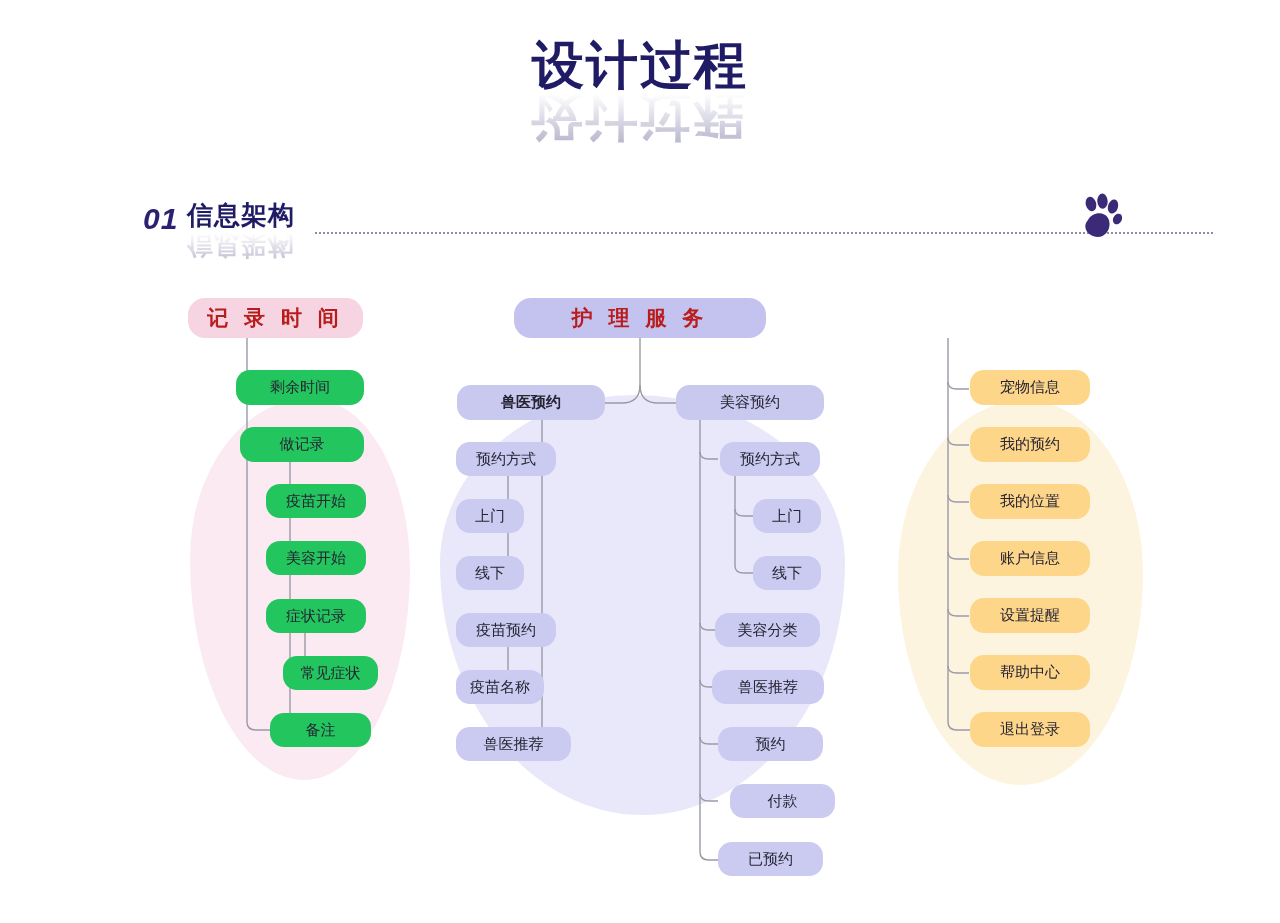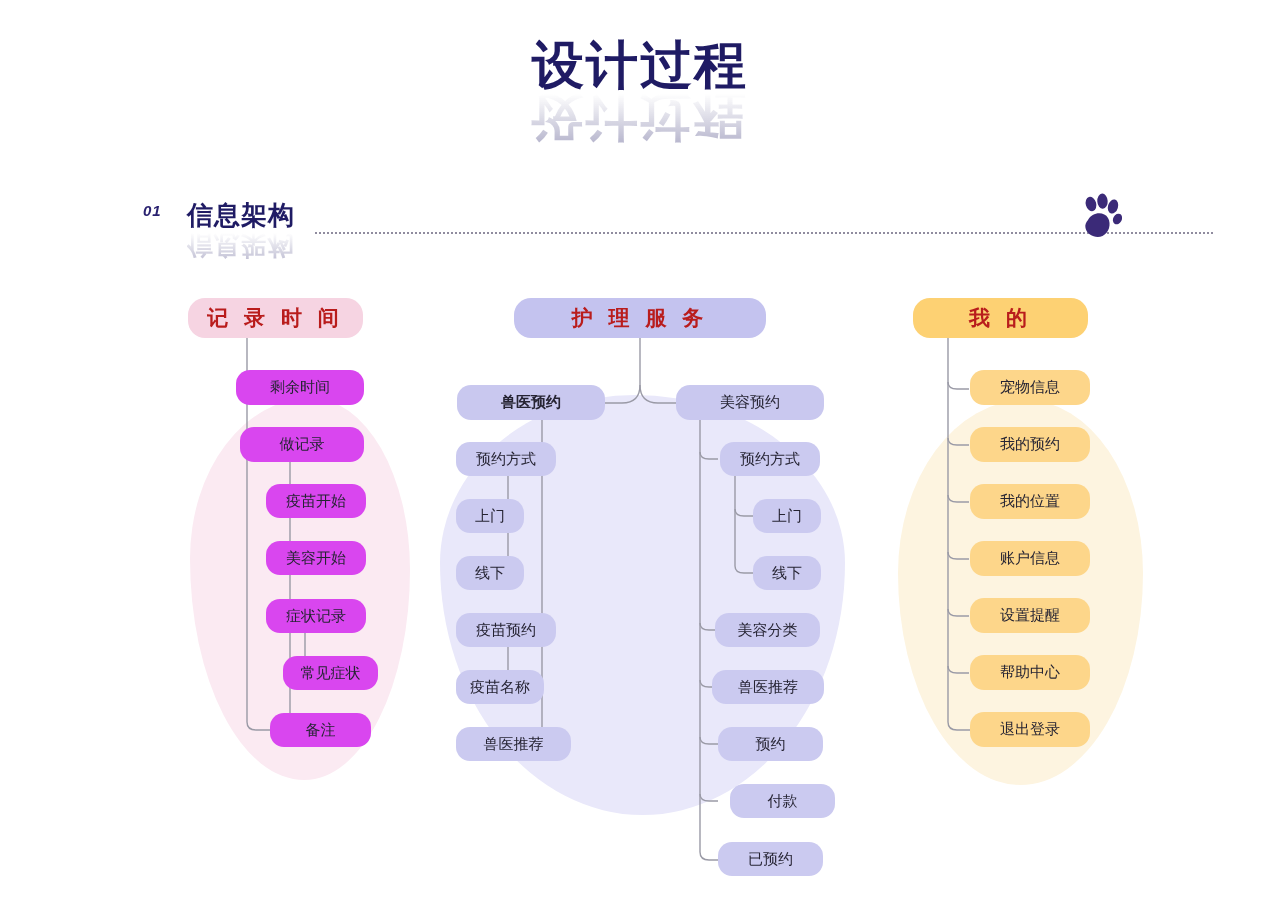--- a/index.html
+++ b/index.html
@@ -20,21 +20,21 @@
     font-size:52px;font-weight:bold;letter-spacing:2px;line-height:1.05;
     transform:scaleY(-1);
     background:linear-gradient(to top,rgba(255,255,255,1) 10%,rgba(31,27,100,.32) 100%);
     -webkit-background-clip:text;background-clip:text;color:transparent;
     margin-top:-4px;
   }
 
   
   .section{position:absolute;left:143px;top:198px;width:1000px;height:50px;}
   .sec-num{
-    position:absolute;left:0;top:4px;font-size:15px;font-style:italic;font-weight:bold;
+    position:absolute;left:0;top:4px;font-size:30px;font-style:italic;font-weight:bold;
     color:#2a2270;letter-spacing:1px;
   }
   .sec-title{
     position:absolute;left:44px;top:0px;font-size:26px;font-weight:bold;color:#1f1b64;
     letter-spacing:1px;
   }
   .sec-title-reflection{
     position:absolute;left:44px;top:30px;font-size:26px;font-weight:bold;letter-spacing:1px;
     transform:scaleY(-1);
     background:linear-gradient(to top,rgba(255,255,255,1) 15%,rgba(31,27,100,.30) 100%);
@@ -73,21 +73,21 @@
   .node{
     position:absolute;z-index:2;display:flex;align-items:center;justify-content:center;
     border-radius:14px;box-sizing:border-box;
     font-size:15px;color:#262433;white-space:nowrap;
   }
   .node.head{
     border-radius:17px;font-size:21px;font-weight:bold;letter-spacing:5px;
     color:#b91c1c;
   }
   .c-pink-head{background:#f6d4e2;}
-  .c-pink{background:#d946ef;}
+  .c-pink{background:#22c55e;}
   .c-purple-head{background:#c4c3ef;}
   .c-purple{background:#c9c8ef;}
   .c-purple-lite{background:#cbcaf0;}
   .c-yellow-head{background:#fdd173;}
   .c-yellow{background:#fdd68a;}
 </style>
 </head>
 <body>
 
 <div class="stage">
@@ -184,21 +184,20 @@
   <div class="node c-purple" style="left:676px;top:385px;width:148px;height:35px;">美容预约</div>
   <div class="node c-purple-lite" style="left:720px;top:442px;width:100px;height:34px;">预约方式</div>
   <div class="node c-purple-lite" style="left:753px;top:499px;width:68px;height:34px;">上门</div>
   <div class="node c-purple-lite" style="left:753px;top:556px;width:68px;height:34px;">线下</div>
   <div class="node c-purple-lite" style="left:715px;top:613px;width:105px;height:34px;">美容分类</div>
   <div class="node c-purple-lite" style="left:712px;top:670px;width:112px;height:34px;">兽医推荐</div>
   <div class="node c-purple-lite" style="left:718px;top:727px;width:105px;height:34px;">预约</div>
   <div class="node c-purple-lite" style="left:718px;top:784px;width:105px;height:34px;margin-left:12px;">付款</div>
   <div class="node c-purple-lite" style="left:718px;top:842px;width:105px;height:34px;">已预约</div>
 
-  <div class="node head c-yellow-head" style="left:913px;top:298px;width:175px;height:40px;">我 的</div>
 
   <div class="node c-yellow" style="left:970px;top:370px;width:120px;height:35px;">宠物信息</div>
   <div class="node c-yellow" style="left:970px;top:427px;width:120px;height:35px;">我的预约</div>
   <div class="node c-yellow" style="left:970px;top:484px;width:120px;height:35px;">我的位置</div>
   <div class="node c-yellow" style="left:970px;top:541px;width:120px;height:35px;">账户信息</div>
   <div class="node c-yellow" style="left:970px;top:598px;width:120px;height:35px;">设置提醒</div>
   <div class="node c-yellow" style="left:970px;top:655px;width:120px;height:35px;">帮助中心</div>
   <div class="node c-yellow" style="left:970px;top:712px;width:120px;height:35px;">退出登录</div>
 
 </div>

